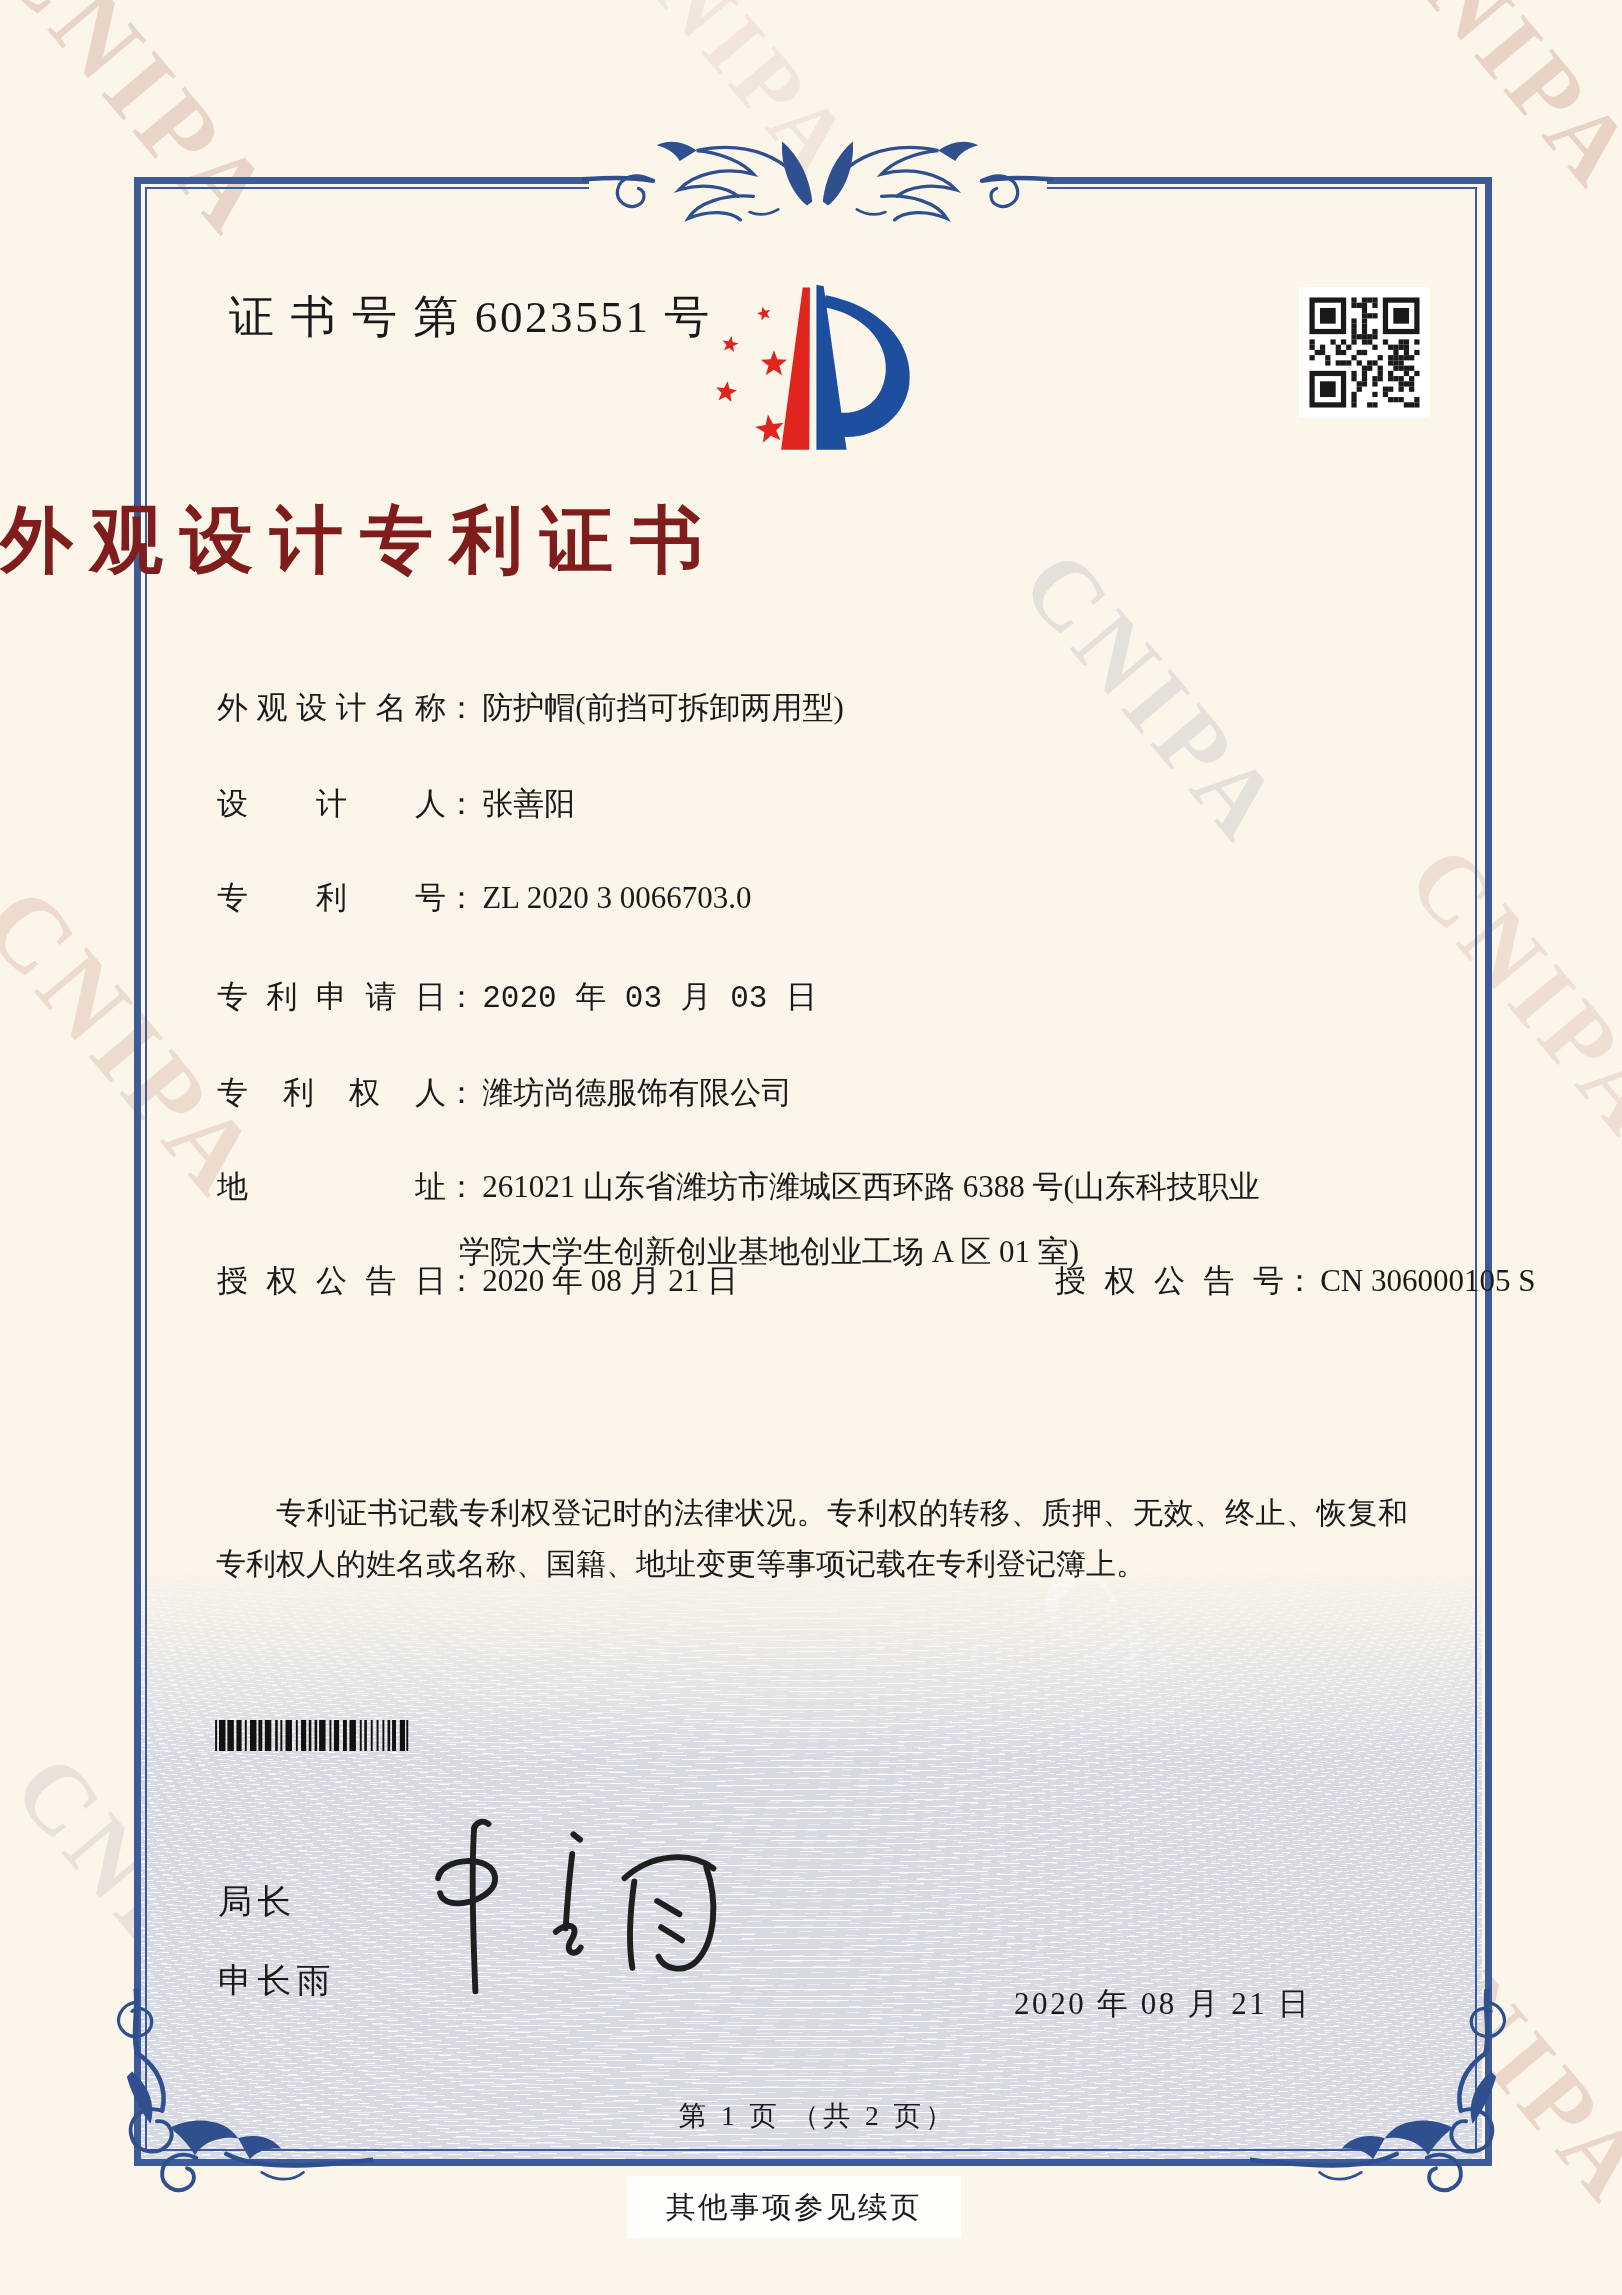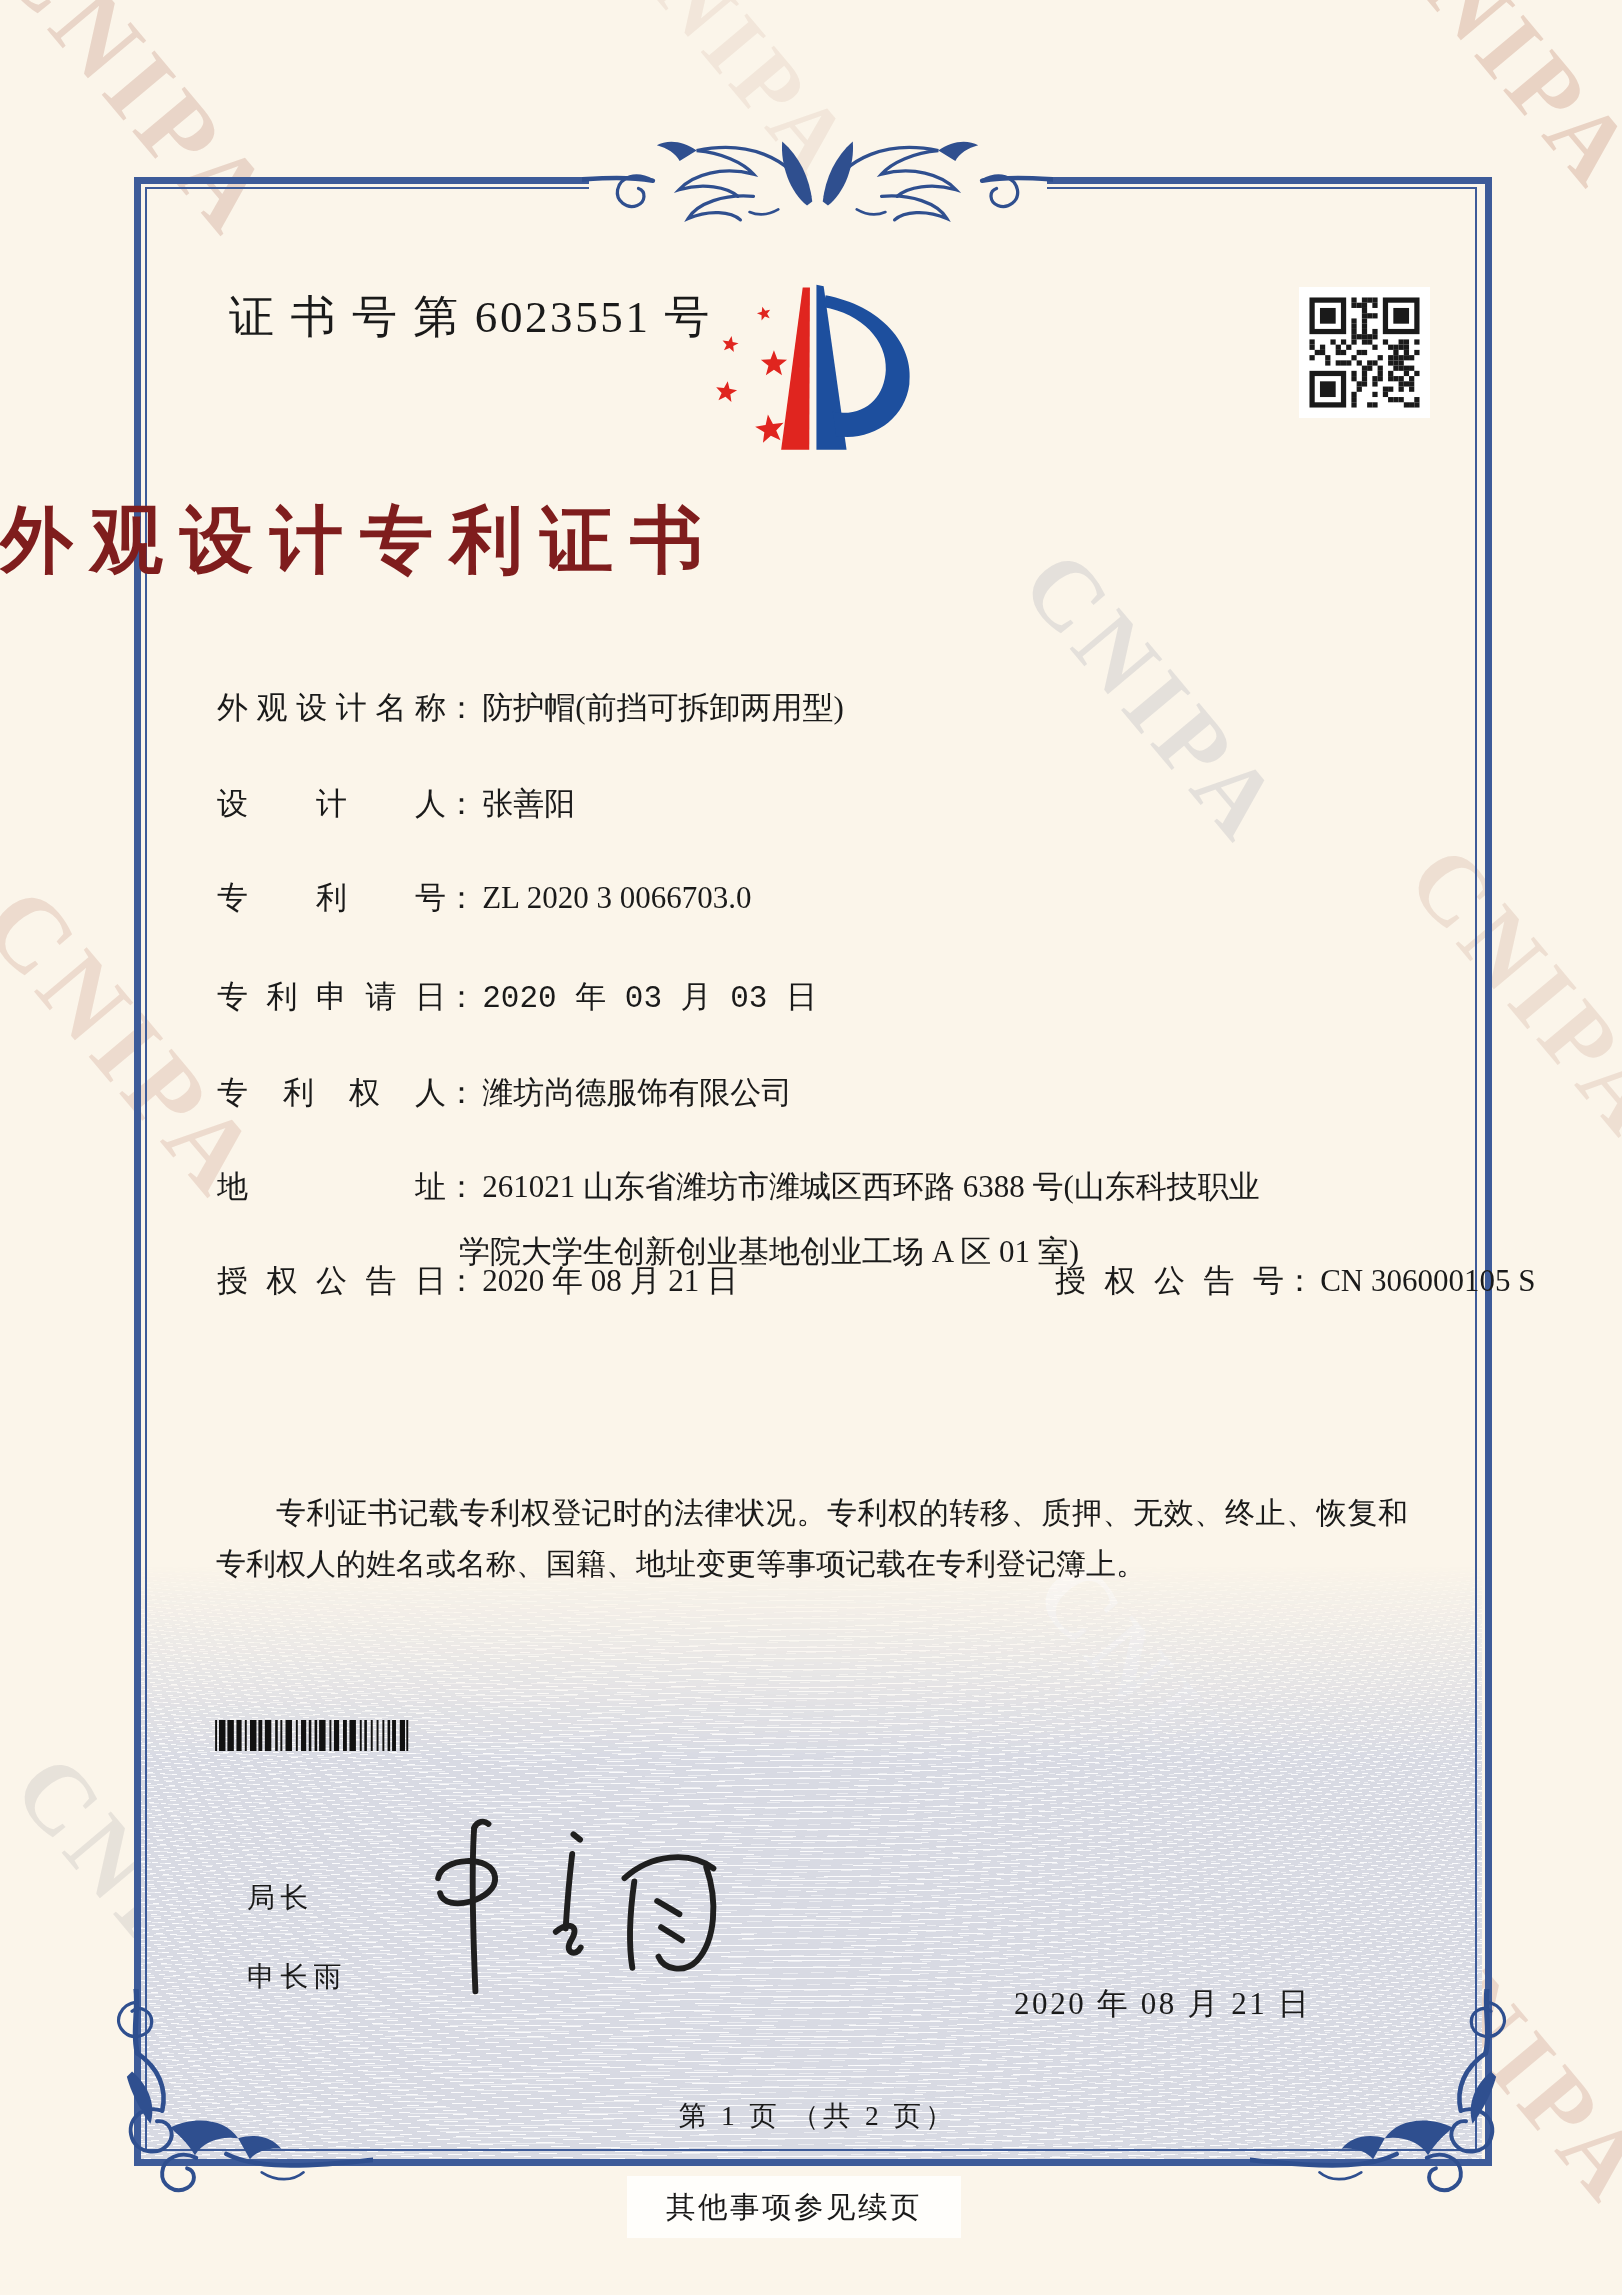--- a/index.html
+++ b/index.html
@@ -31,21 +31,21 @@
   .certno{position:absolute;left:229px;top:287px;font-size:45px;letter-spacing:2.6px;z-index:5;}
   .title{position:absolute;left:0;right:0;top:492px;font-size:73px;font-weight:700;
          letter-spacing:17px;color:#7f1d1d;z-index:5;}
   .frow{position:absolute;left:217px;font-size:31px;white-space:nowrap;z-index:5;}
   .jlabel{display:inline-block;width:229px;text-align:justify;text-align-last:justify;text-justify:inter-character;}
   .val{margin-left:5.2px;}
   .addr2{position:absolute;left:459px;font-size:31px;white-space:nowrap;z-index:5;}
   .r7right{position:absolute;left:838px;top:0;}
   .para{position:absolute;left:216px;width:1192px;font-size:30px;line-height:51px;
         text-align:justify;text-indent:2em;z-index:5;}
-  .sigtitle{position:absolute;left:247px;font-size:28px;z-index:5;
+  .sigtitle{position:absolute;left:218px;font-size:34px;z-index:5;
             font-family:Liberation Sans, sans-serif;font-weight:500;letter-spacing:5.2px;}
   .issuedate{position:absolute;left:1014px;top:1983px;font-size:31px;letter-spacing:2.6px;z-index:5;}
   .pageinfo{position:absolute;left:12px;right:0;top:2098px;text-align:center;font-size:27.5px;letter-spacing:3.9px;z-index:5;}
   .contnote{position:absolute;left:627px;top:2176px;width:334px;height:62px;background:#fffefb;z-index:5;
             text-align:center;line-height:62px;font-size:29.4px;letter-spacing:2.6px;}
   svg{position:absolute;z-index:4;}
   .orn{z-index:4;}
 </style>
 </head>
 <body>

